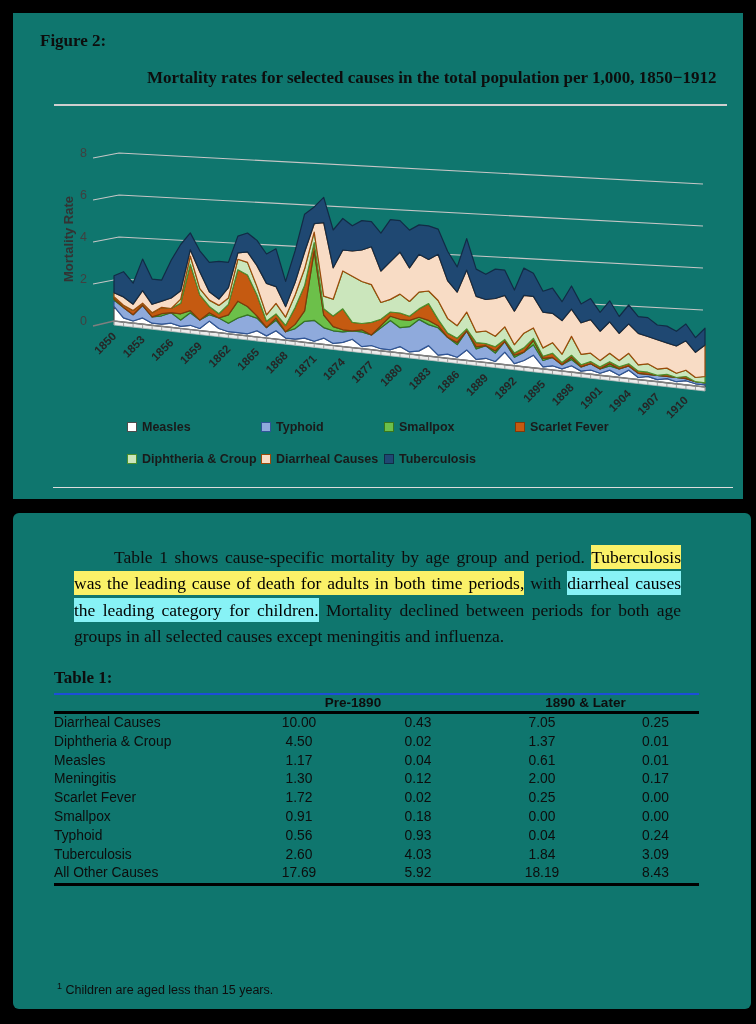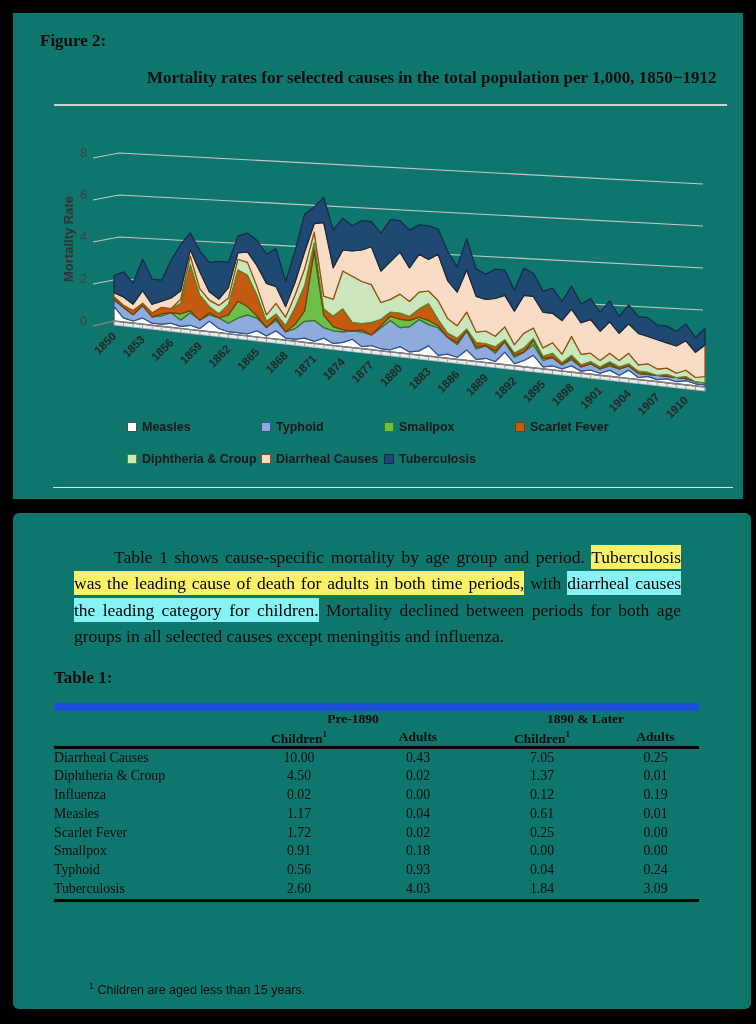--- a/index.html
+++ b/index.html
@@ -35,31 +35,31 @@
   .para{position:absolute;left:61px;top:13px;width:607px;text-align:justify;text-indent:40px;
     font-family:"Liberation Serif",serif;font-size:17.5px;line-height:26.5px;color:#0d0d0d;}
   mark{padding:2px 0;}
   mark.hl-y{background:#FAF168;}
   mark.hl-c{background:#87F2F6;}
 
   
   .table-caption{position:absolute;left:41px;top:131px;display:flex;
     font-family:"Liberation Serif",serif;font-weight:bold;font-size:17px;color:#0d0d0d;margin-top:24px;}
   .table-caption .cap-label{width:105px;flex:none;}
-  #mortality-table{position:absolute;left:41px;top:190px;width:645px;border-collapse:collapse;
-    font-family:Liberation Serif, serif;color:#0d0d0d;
-    border-top:8px solid #1d4ed8;border-bottom:3px solid #000;}
+  #mortality-table{position:absolute;left:41px;top:180px;width:645px;border-collapse:collapse;
+    font-family:Liberation Sans, sans-serif;color:#0d0d0d;
+    border-top:2px solid #1d4ed8;border-bottom:3px solid #000;}
   #mortality-table thead{border-bottom:3px solid #000;}
   #mortality-table th{font-weight:bold;font-size:13.5px;padding:0;text-align:center;line-height:15px;}
   #mortality-table thead tr:first-child th{line-height:16px;}
   #mortality-table td{font-size:13.8px;line-height:18.8px;padding:0;text-align:center;}
   #mortality-table td.row-label{text-align:left;}
   sup{font-size:9px;}
   .footnote{position:absolute;left:44px;top:468px;font-family:"Liberation Sans",sans-serif;
-    font-size:12.5px;color:#0d0d0d;margin-left:32px;}
+    font-size:12.5px;color:#0d0d0d;}
 </style>
 </head>
 <body>
 
 <div class="panel" id="panel-figure">
   <div class="fig-caption">
     <span class="cap-label">Figure 2:</span>
     <span class="cap-title">Mortality rates for selected causes in the total population per 1,000, 1850−1912</span>
   </div>
   <div class="fig-rule"></div>
@@ -215,58 +215,51 @@
         <col style="width:108px">
         <col style="width:140px">
         <col style="width:87px">
     </colgroup>
     <thead>
         <tr>
           <th></th>
           <th colspan="2">Pre-1890</th>
           <th colspan="2">1890 &amp; Later</th>
         </tr>
-        <tr>
-          <th></th>
-          <th>Children<sup>1</sup></th>
-          <th>Adults</th>
-          <th>Children<sup>1</sup></th>
-          <th>Adults</th>
-        </tr>
       </thead>
     <tbody>
         <tr>
           <td class="row-label">Diarrheal Causes</td>
           <td>10.00</td>
           <td>0.43</td>
           <td>7.05</td>
           <td>0.25</td>
         </tr>
         <tr>
           <td class="row-label">Diphtheria &amp; Croup</td>
           <td>4.50</td>
           <td>0.02</td>
           <td>1.37</td>
           <td>0.01</td>
         </tr>
         <tr>
-          <td class="row-label">Influenza</td>
-          <td>0.02</td>
-          <td>0.00</td>
-          <td>0.12</td>
-          <td>0.19</td>
-        </tr>
-        <tr>
           <td class="row-label">Measles</td>
           <td>1.17</td>
           <td>0.04</td>
           <td>0.61</td>
           <td>0.01</td>
         </tr>
         <tr>
+          <td class="row-label">Meningitis</td>
+          <td>1.30</td>
+          <td>0.12</td>
+          <td>2.00</td>
+          <td>0.17</td>
+        </tr>
+        <tr>
           <td class="row-label">Scarlet Fever</td>
           <td>1.72</td>
           <td>0.02</td>
           <td>0.25</td>
           <td>0.00</td>
         </tr>
         <tr>
           <td class="row-label">Smallpox</td>
           <td>0.91</td>
           <td>0.18</td>
@@ -280,16 +273,23 @@
           <td>0.04</td>
           <td>0.24</td>
         </tr>
         <tr>
           <td class="row-label">Tuberculosis</td>
           <td>2.60</td>
           <td>4.03</td>
           <td>1.84</td>
           <td>3.09</td>
         </tr>
+        <tr>
+          <td class="row-label">All Other Causes</td>
+          <td>17.69</td>
+          <td>5.92</td>
+          <td>18.19</td>
+          <td>8.43</td>
+        </tr>
       </tbody>
   </table>
   <div class="footnote"><sup>1</sup> Children are aged less than 15 years.</div>
 </div>
 
 </body></html>

